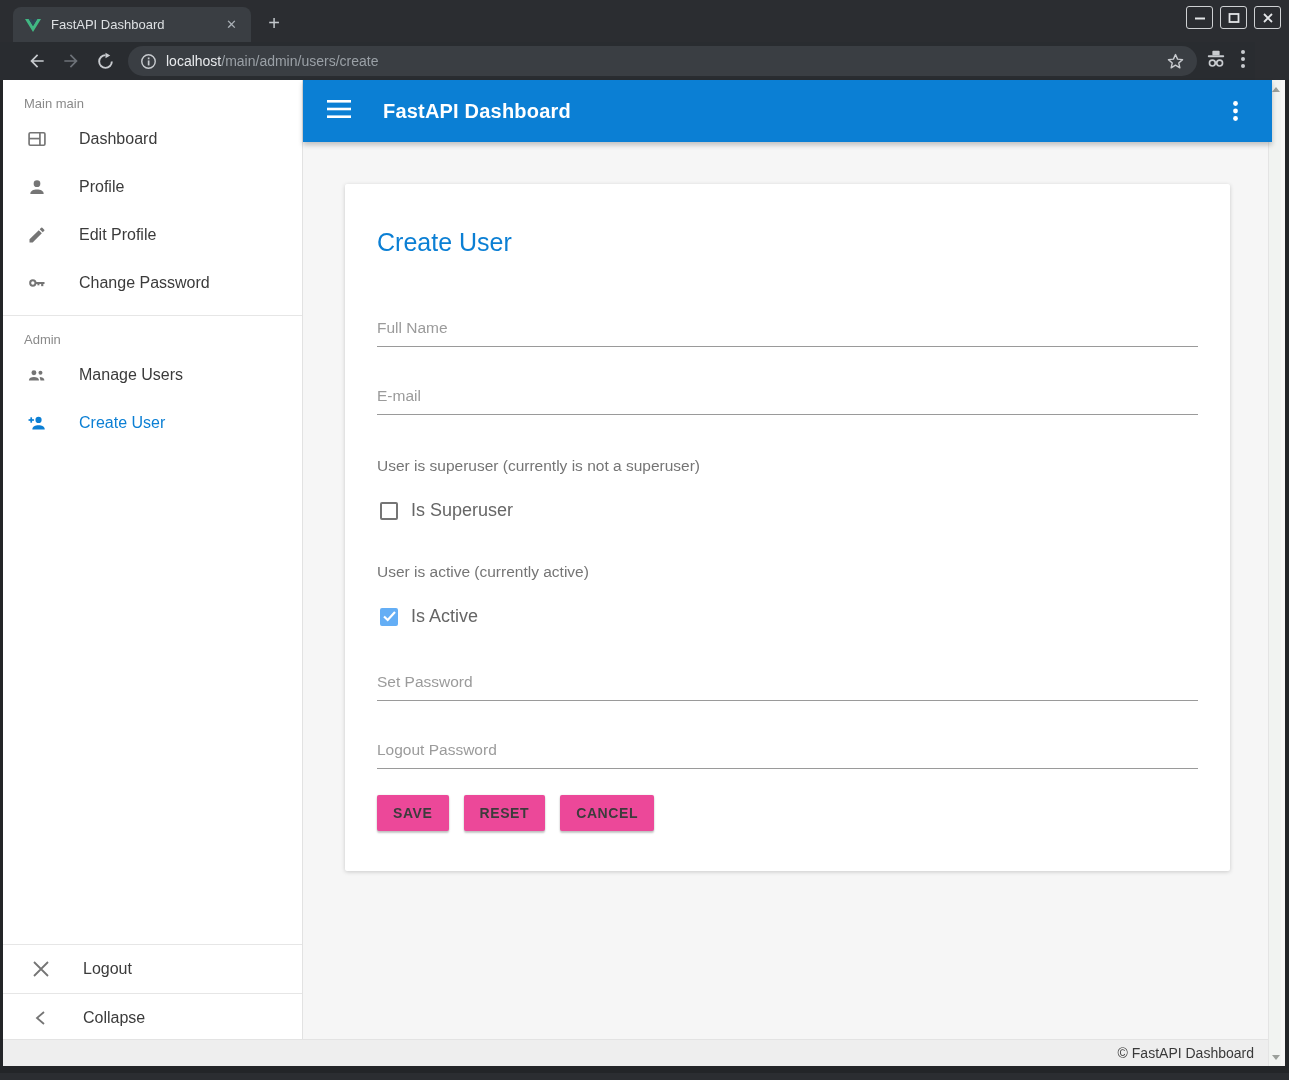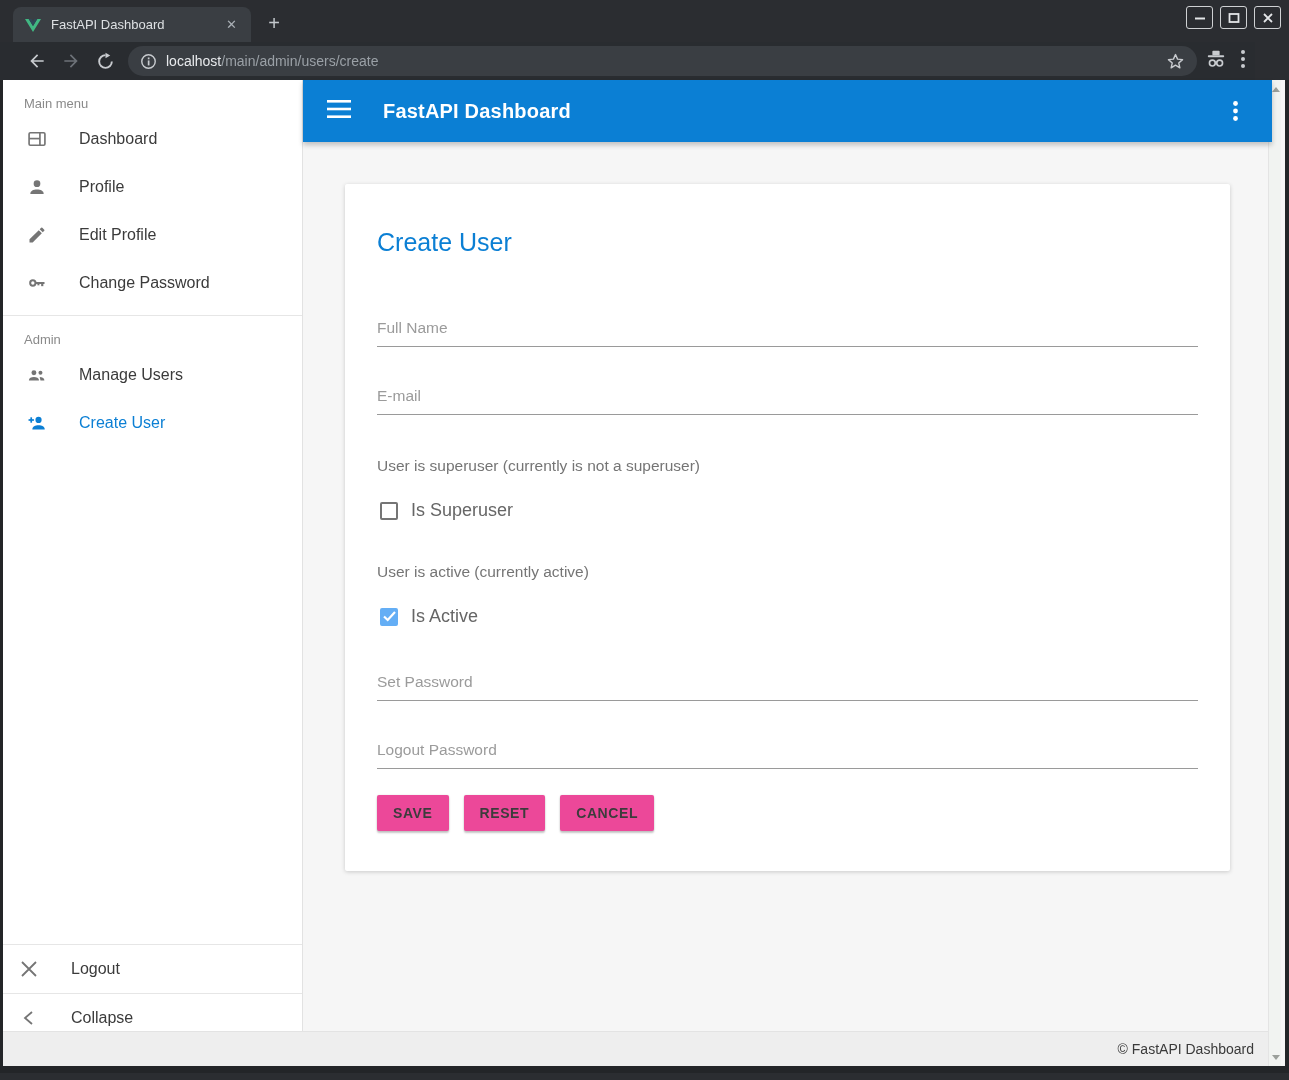--- a/index.html
+++ b/index.html
@@ -76,21 +76,21 @@
   .side-item {
     height:48px; display:flex; align-items:center; padding-left:24px; cursor:pointer;
   }
   .side-item .icn { width:20px; height:20px; display:flex; align-items:center; justify-content:center; }
   .side-item .lbl { margin-left:32px; font-size:16px; color:#3b3b3b; }
   .side-item.active .lbl { color:#0b7fd4; }
   .side-divider { border-top:1px solid #e6e6e6; margin-top:8px; }
   .side-grow { flex:1 1 auto; }
   .side-bottom-item {
     height:49px; border-top:1px solid #e6e6e6;
-    display:flex; align-items:center; padding-left:16px; cursor:pointer;
+    display:flex; align-items:center; padding-left:28px; cursor:pointer;
   }
   .side-bottom-item .icn { width:20px; height:20px; display:flex; align-items:center; justify-content:center; }
   .side-bottom-item .lbl { margin-left:32px; font-size:16px; color:#3b3b3b; }
 
   
   .main { position:absolute; left:300px; top:0; width:969px; height:962px; }
   .appbar {
     height:62px; background:#0b7fd4; display:flex; align-items:center;
     box-shadow:0 3px 5px rgba(0,0,0,0.22); position:relative; z-index:2;
   }
@@ -126,21 +126,21 @@
   .btn {
     height:36px; padding:0 16px; margin-right:15px;
     background:#ec4899; border:none; border-radius:2px;
     box-shadow:0 2px 2px rgba(0,0,0,0.22), 0 0 2px rgba(0,0,0,0.12);
     font-family:"Liberation Sans", sans-serif;
     font-size:14px; font-weight:700; letter-spacing:.6px; color:#3c3c3c; cursor:pointer;
   }
 
   
   .footer {
-    position:absolute; left:0; bottom:7px; width:1269px; height:35px;
+    position:absolute; left:0; bottom:7px; width:1269px; height:27px;
     background:#eeeeee; border-top:1px solid #e3e3e3;
     display:flex; align-items:center; justify-content:flex-end; padding-right:18px;
     font-size:14px; color:#3a3a3a;
   }
   .scrollbar {
     position:absolute; right:4px; top:0; width:13px; height:986px;
     background:#f1f3f1; border-left:1px solid #e4e4e4;
   }
   .sb-arrow { position:absolute; left:0; width:13px; height:14px; display:flex; align-items:center; justify-content:center; }
   .sb-arrow.up { top:2px; }
@@ -233,21 +233,21 @@
             <circle cx="2" cy="9" r="2" fill="#c8cbcf"></circle>
             <circle cx="2" cy="16" r="2" fill="#c8cbcf"></circle>
         </svg>
       </span>
     </div>
   </div>
 
   <div class="page">
 
     <nav class="sidebar">
-      <div class="section-label">Main menu</div>
+      <div class="section-label">Main main</div>
 
       <div class="side-item">
         <span class="icn">
           <svg width="20" height="20" viewBox="0 0 24 24">
             <rect x="2.5" y="4.5" width="19" height="15" rx="1.5" fill="none" stroke="#757575" stroke-width="2"></rect>
             <line x1="15.5" y1="4.5" x2="15.5" y2="19.5" stroke="#757575" stroke-width="2"></line>
             <line x1="2.5" y1="11.5" x2="15.5" y2="11.5" stroke="#757575" stroke-width="2"></line>
           </svg>
         </span>
         <span class="lbl">Dashboard</span>

